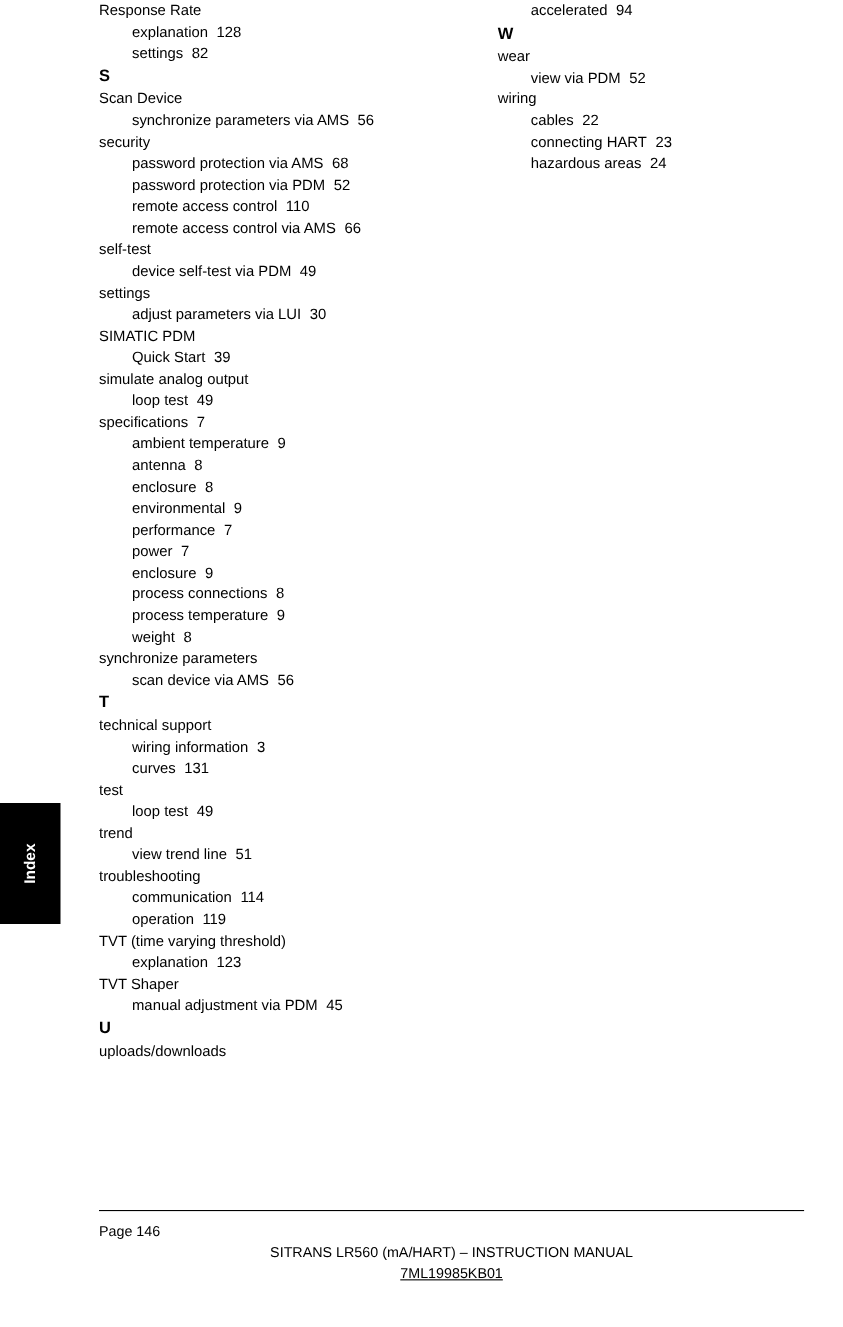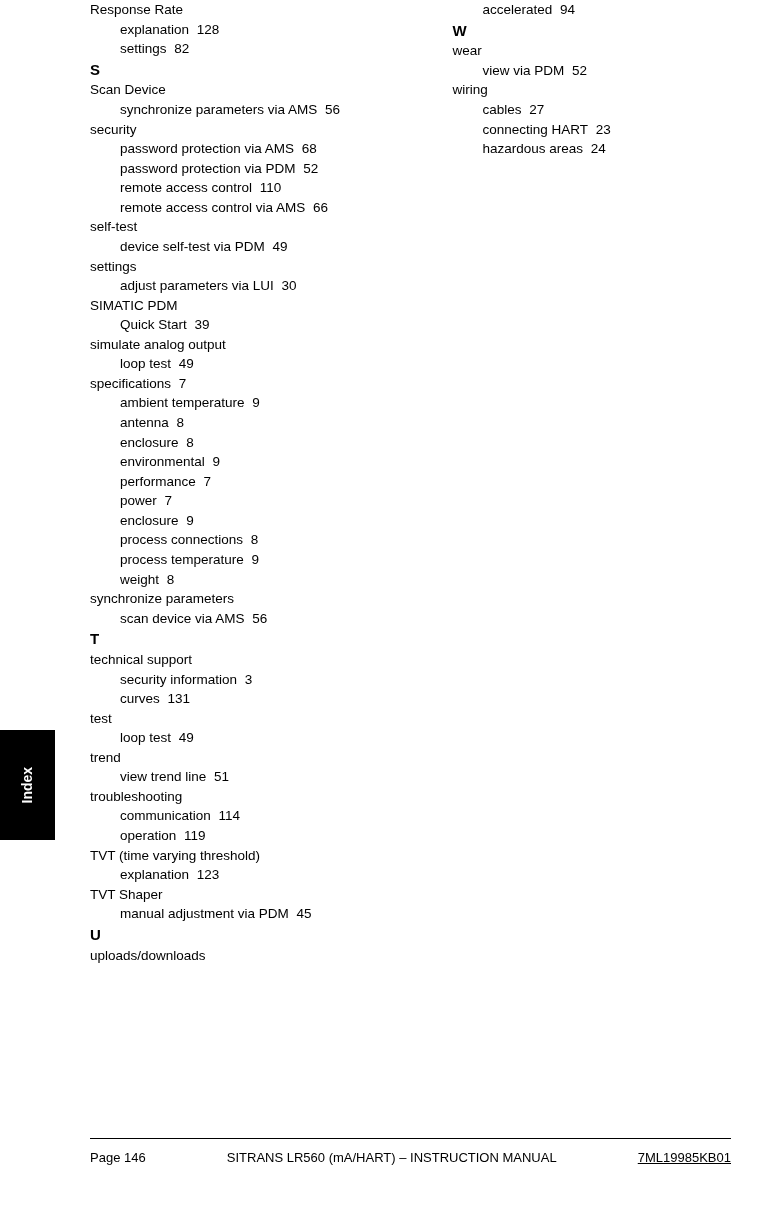--- a/index.html
+++ b/index.html
@@ -57,20 +57,21 @@
   .footer {
     position: absolute;
     left: 90px;
     right: 35px;
     bottom: 38px;
     border-top: 1.5px solid #000;
     padding-top: 10px;
     display: flex;
     justify-content: space-between;
     font-size: 13px;
+    flex-direction: column;
   }
   .footer .center { flex: 1; text-align: center; }
   .footer .left { text-align: left; }
   .footer .right { text-align: center; text-decoration: underline; }
 </style>
 </head>
 <body>
 
 <div class="page">
   <div class="side-tab">
@@ -106,21 +107,21 @@
         <div class="sub"><span>performance</span><span class="page-ref"> 7</span></div>
         <div class="sub"><span>power</span><span class="page-ref"> 7</span></div>
         <div class="sub"><span>enclosure</span><span class="page-ref"> 9</span></div>
         <div class="sub"><span>process connections</span><span class="page-ref"> 8</span></div>
         <div class="sub"><span>process temperature</span><span class="page-ref"> 9</span></div>
         <div class="sub"><span>weight</span><span class="page-ref"> 8</span></div>
         <div class="entry"><span>synchronize parameters</span></div>
         <div class="sub"><span>scan device via AMS</span><span class="page-ref"> 56</span></div>
         <div class="letter"><span>T</span></div>
         <div class="entry"><span>technical support</span></div>
-        <div class="sub"><span>security information</span><span class="page-ref"> 3</span></div>
+        <div class="sub"><span>wiring information</span><span class="page-ref"> 3</span></div>
         <div class="sub"><span>curves</span><span class="page-ref"> 131</span></div>
         <div class="entry"><span>test</span></div>
         <div class="sub"><span>loop test</span><span class="page-ref"> 49</span></div>
         <div class="entry"><span>trend</span></div>
         <div class="sub"><span>view trend line</span><span class="page-ref"> 51</span></div>
         <div class="entry"><span>troubleshooting</span></div>
         <div class="sub"><span>communication</span><span class="page-ref"> 114</span></div>
         <div class="sub"><span>operation</span><span class="page-ref"> 119</span></div>
         <div class="entry"><span>TVT (time varying threshold)</span></div>
         <div class="sub"><span>explanation</span><span class="page-ref"> 123</span></div>
@@ -128,21 +129,21 @@
         <div class="sub"><span>manual adjustment via PDM</span><span class="page-ref"> 45</span></div>
         <div class="letter"><span>U</span></div>
         <div class="entry"><span>uploads/downloads</span></div>
       </div>
     <div class="col" id="col2">
         <div class="sub"><span>accelerated</span><span class="page-ref"> 94</span></div>
         <div class="letter"><span>W</span></div>
         <div class="entry"><span>wear</span></div>
         <div class="sub"><span>view via PDM</span><span class="page-ref"> 52</span></div>
         <div class="entry"><span>wiring</span></div>
-        <div class="sub"><span>cables</span><span class="page-ref"> 27</span></div>
+        <div class="sub"><span>cables</span><span class="page-ref"> 22</span></div>
         <div class="sub"><span>connecting HART</span><span class="page-ref"> 23</span></div>
         <div class="sub"><span>hazardous areas</span><span class="page-ref"> 24</span></div>
       </div>
   </div>
 
   <div class="footer">
     <div class="left">Page 146</div>
     <div class="center">SITRANS LR560 (mA/HART) – INSTRUCTION MANUAL</div>
     <div class="right">7ML19985KB01</div>
   </div>

